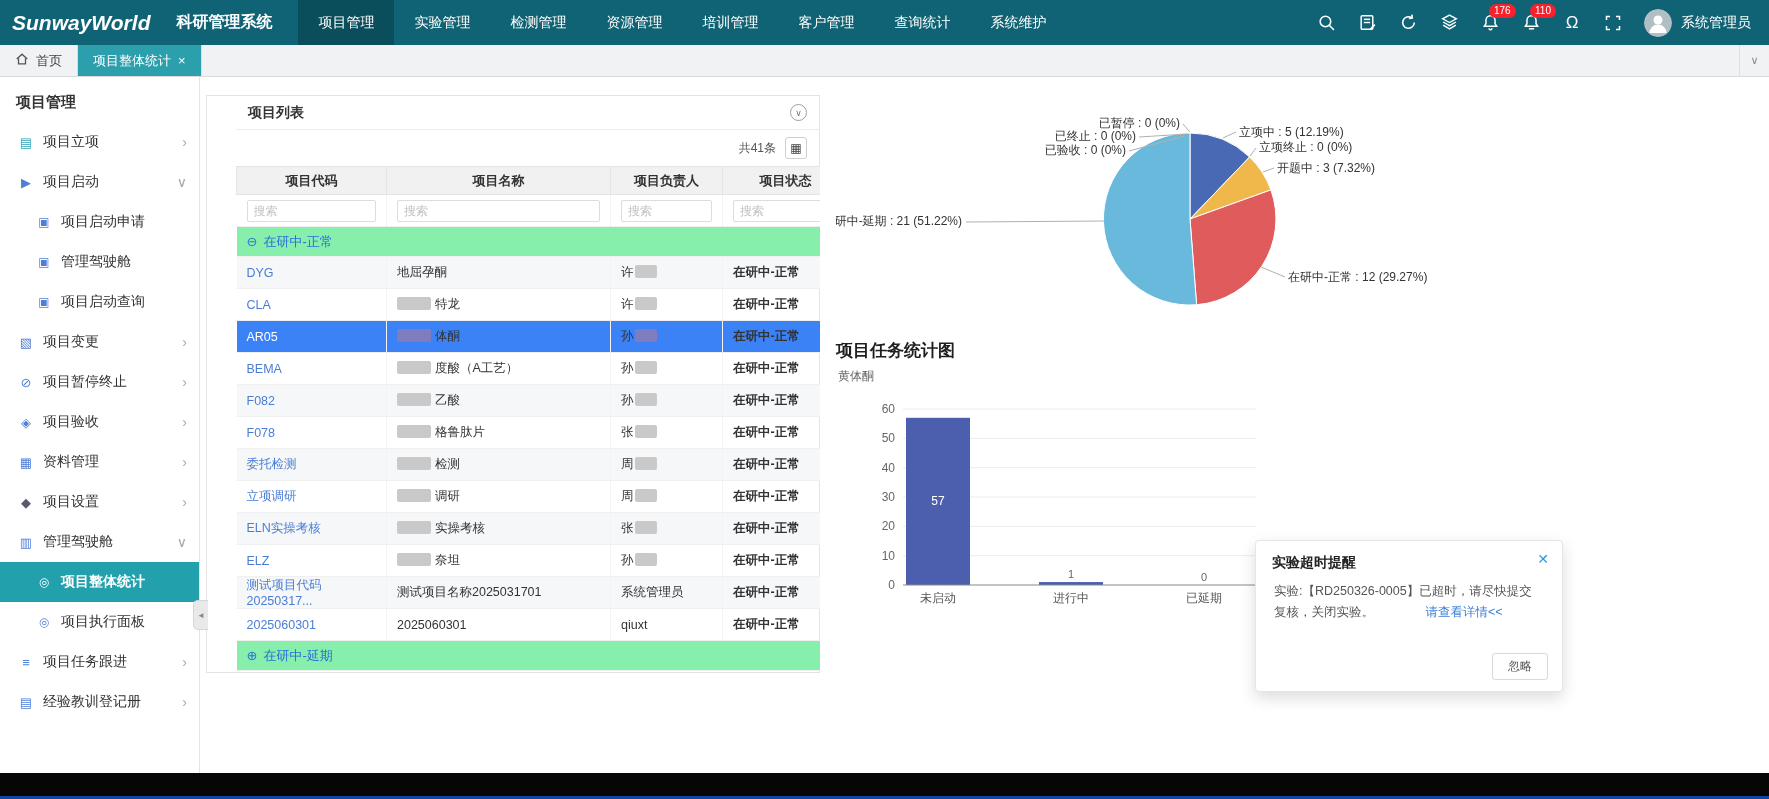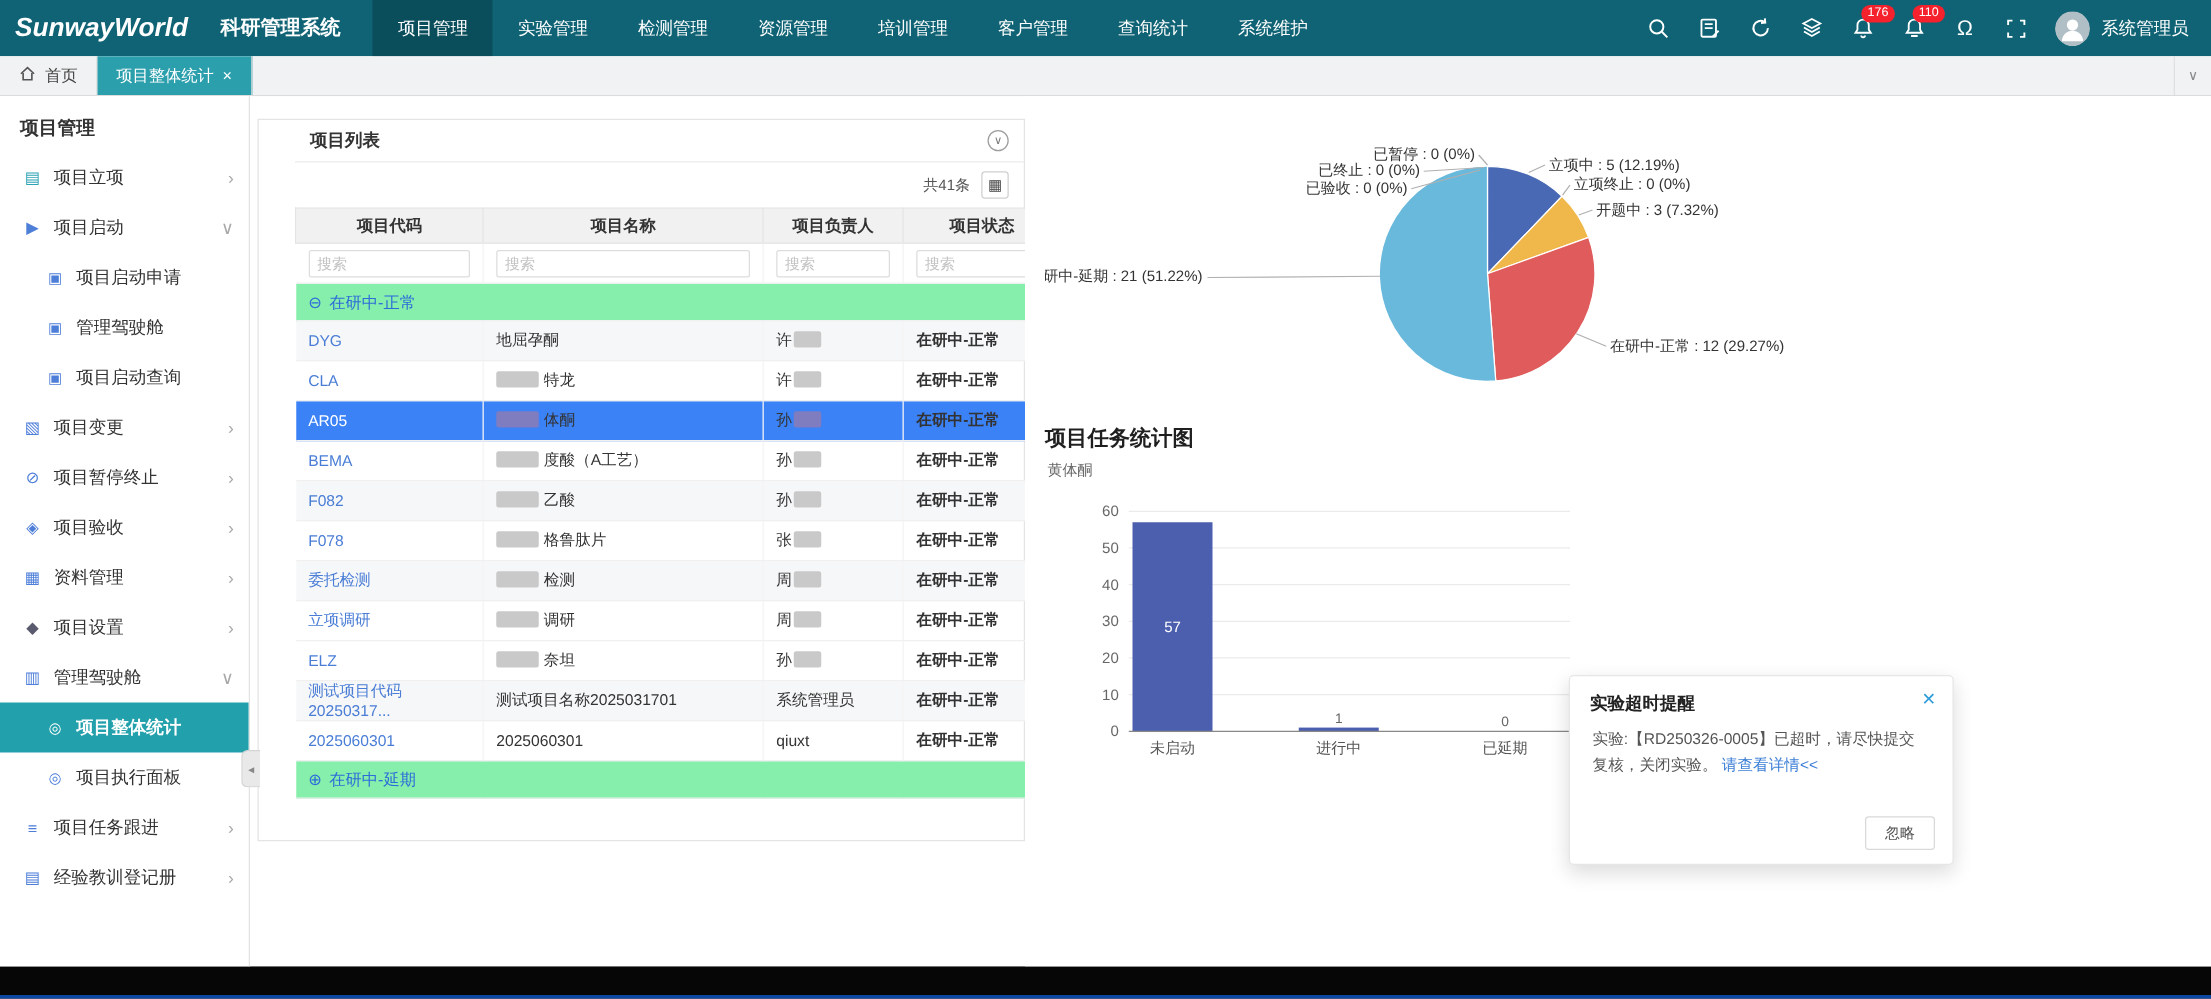--- a/index.html
+++ b/index.html
@@ -78,21 +78,21 @@
   .chart-subtitle { font-size:12px; color:#666; margin:6px 0 0 2px; }
   #pie-svg { display:block; margin-top:2px; }
   #bar-svg { display:block; margin-top:2px; }
   svg text { font-family:"Liberation Sans","DejaVu Sans",sans-serif; }
   
   .popup { position:absolute; left:1255px; top:540px; width:308px; height:152px; background:#fff;
            border:1px solid #e6e6e6; border-radius:4px; box-shadow:0 6px 16px rgba(0,0,0,.14); z-index:20; }
   .popup-title { font-size:14px; font-weight:bold; padding:13px 16px 9px; color:#222; }
   .popup-close { position:absolute; top:11px; right:13px; color:#2d9cdb; font-size:14px; cursor:pointer; line-height:1; }
   .popup-body { padding:0 18px; font-size:12.5px; color:#555; line-height:1.7; }
-  .popup-link { color:#3d7fd6; text-decoration:none; cursor:pointer; }
+  .popup-link { color:#3d7fd6; text-decoration:none; cursor:pointer;margin-left:48px; }
   .popup-ignore { position:absolute; right:14px; bottom:11px; border:1px solid #d9d9d9; background:#fff;
                   border-radius:3px; font-size:12px; color:#555; padding:4px 15px; cursor:pointer;
                   font-family:inherit; }
   
   .bottom-bar { height:26px; background:#060606; border-bottom:3px solid #0d47a1; }
 </style>
 </head>
 <body>
 
 <header class="topbar">
@@ -342,20 +342,26 @@
           <tr class="data-row odd">
             <td class="code"><a>委托检测</a></td>
             <td class="name"><span class="redact"></span>检测</td>
             <td class="owner">周<span class="redact owner"></span></td>
             <td class="status">在研中-正常</td>
           </tr>
           <tr class="data-row">
             <td class="code"><a>立项调研</a></td>
             <td class="name"><span class="redact"></span>调研</td>
             <td class="owner">周<span class="redact owner"></span></td>
+            <td class="status">在研中-正常</td>
+          </tr>
+          <tr class="data-row odd">
+            <td class="code"><a>ELN实操考核</a></td>
+            <td class="name"><span class="redact"></span>实操考核</td>
+            <td class="owner">张<span class="redact owner"></span></td>
             <td class="status">在研中-正常</td>
           </tr>
           <tr class="data-row">
             <td class="code"><a>ELZ</a></td>
             <td class="name"><span class="redact"></span>奈坦</td>
             <td class="owner">孙<span class="redact owner"></span></td>
             <td class="status">在研中-正常</td>
           </tr>
           <tr class="data-row odd">
             <td class="code"><a>测试项目代码20250317...</a></td>

